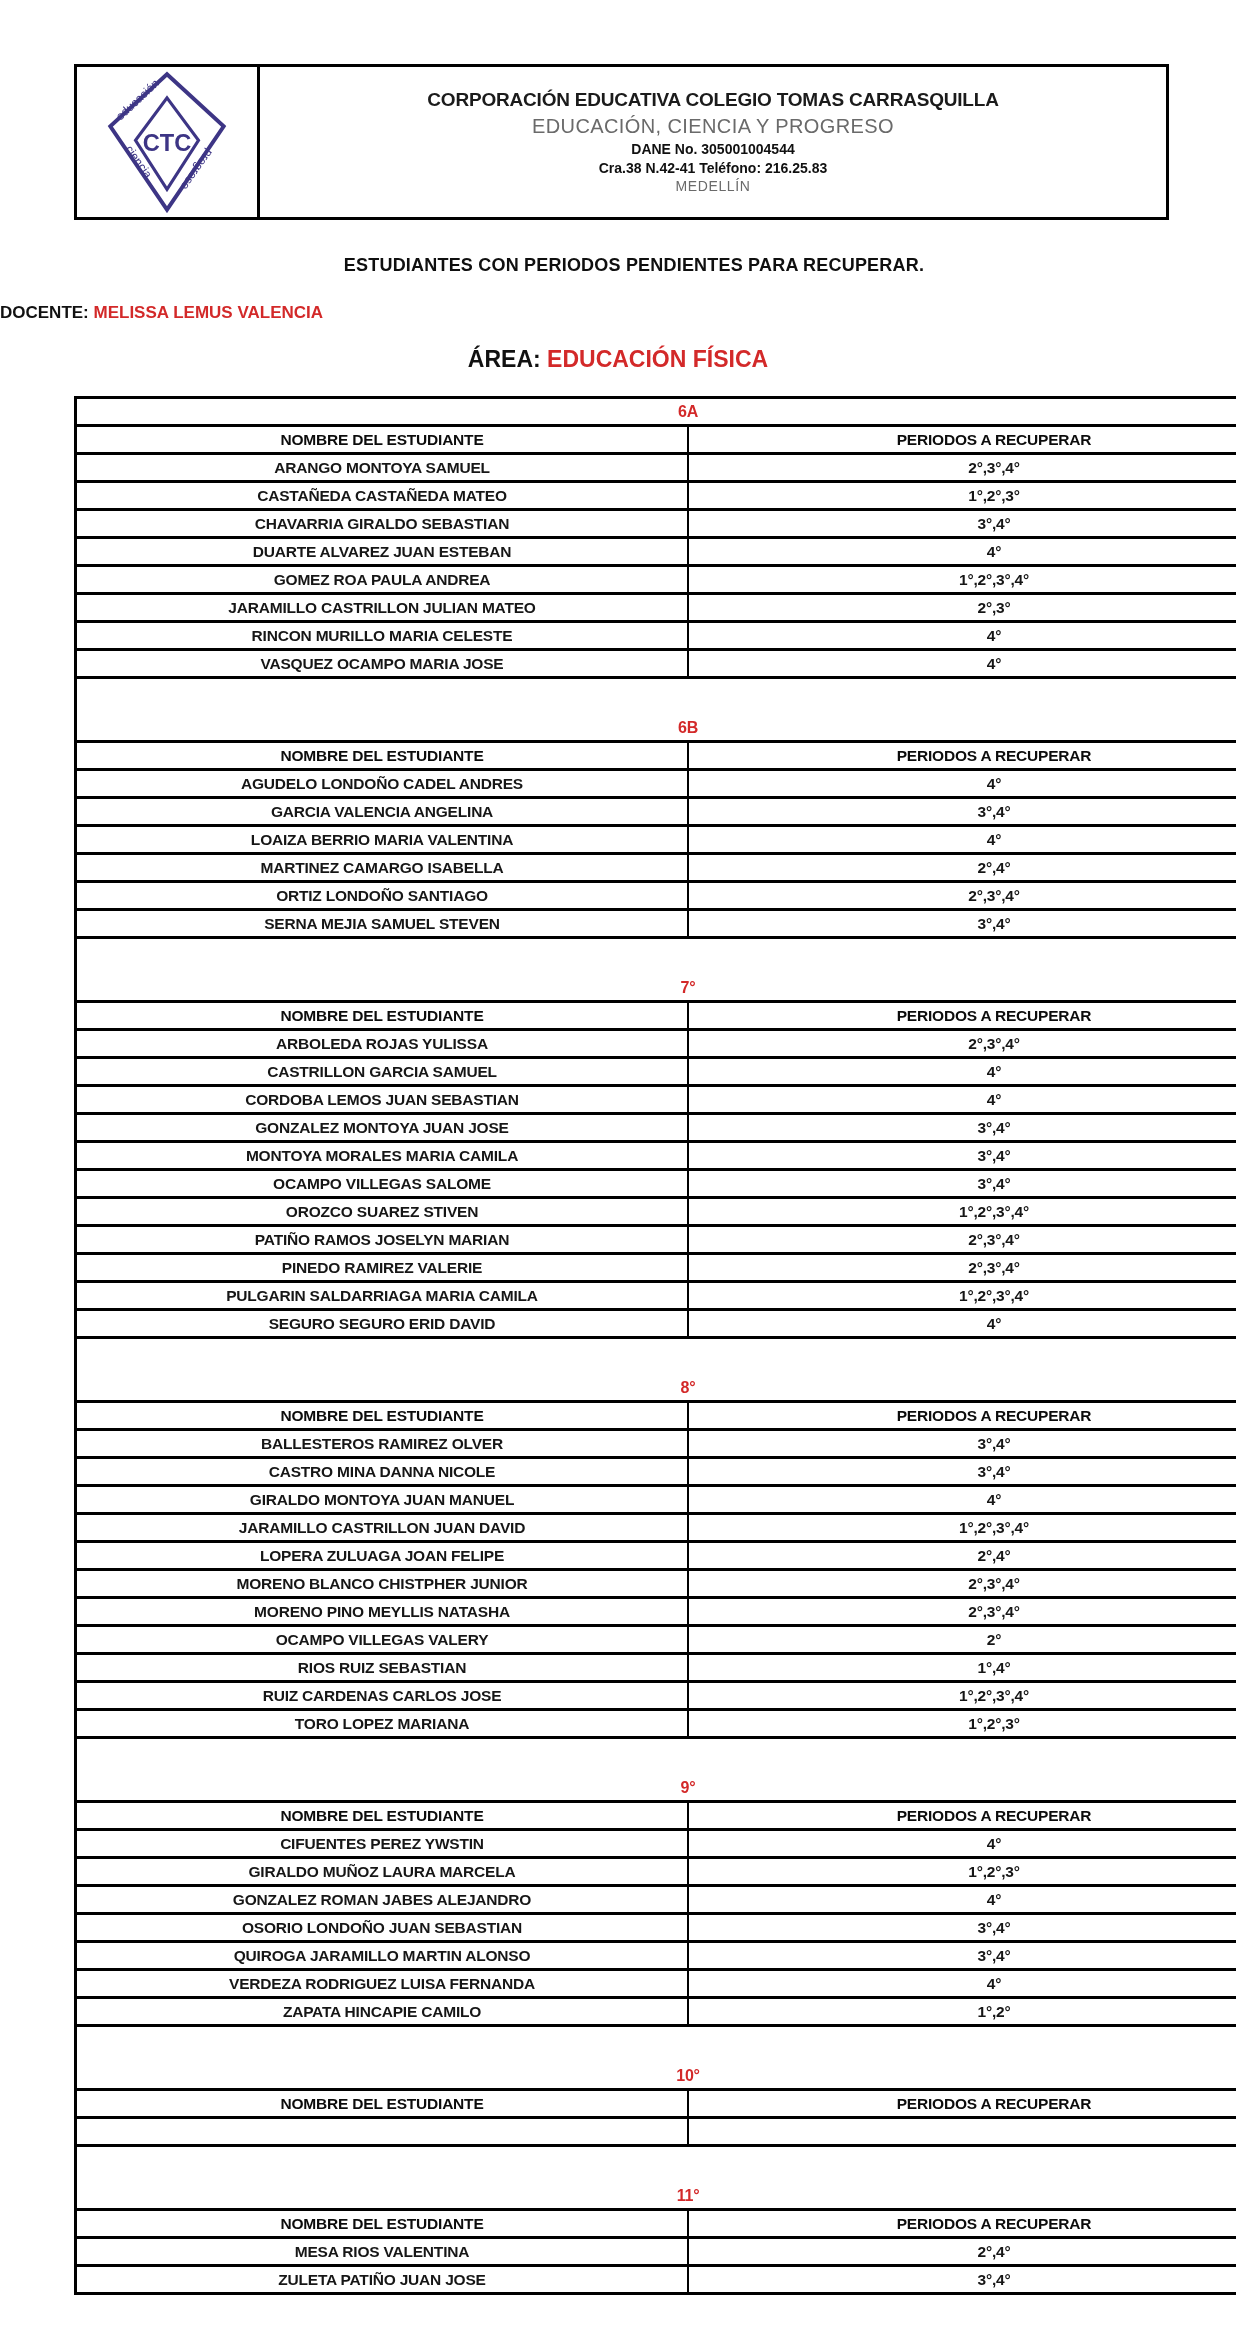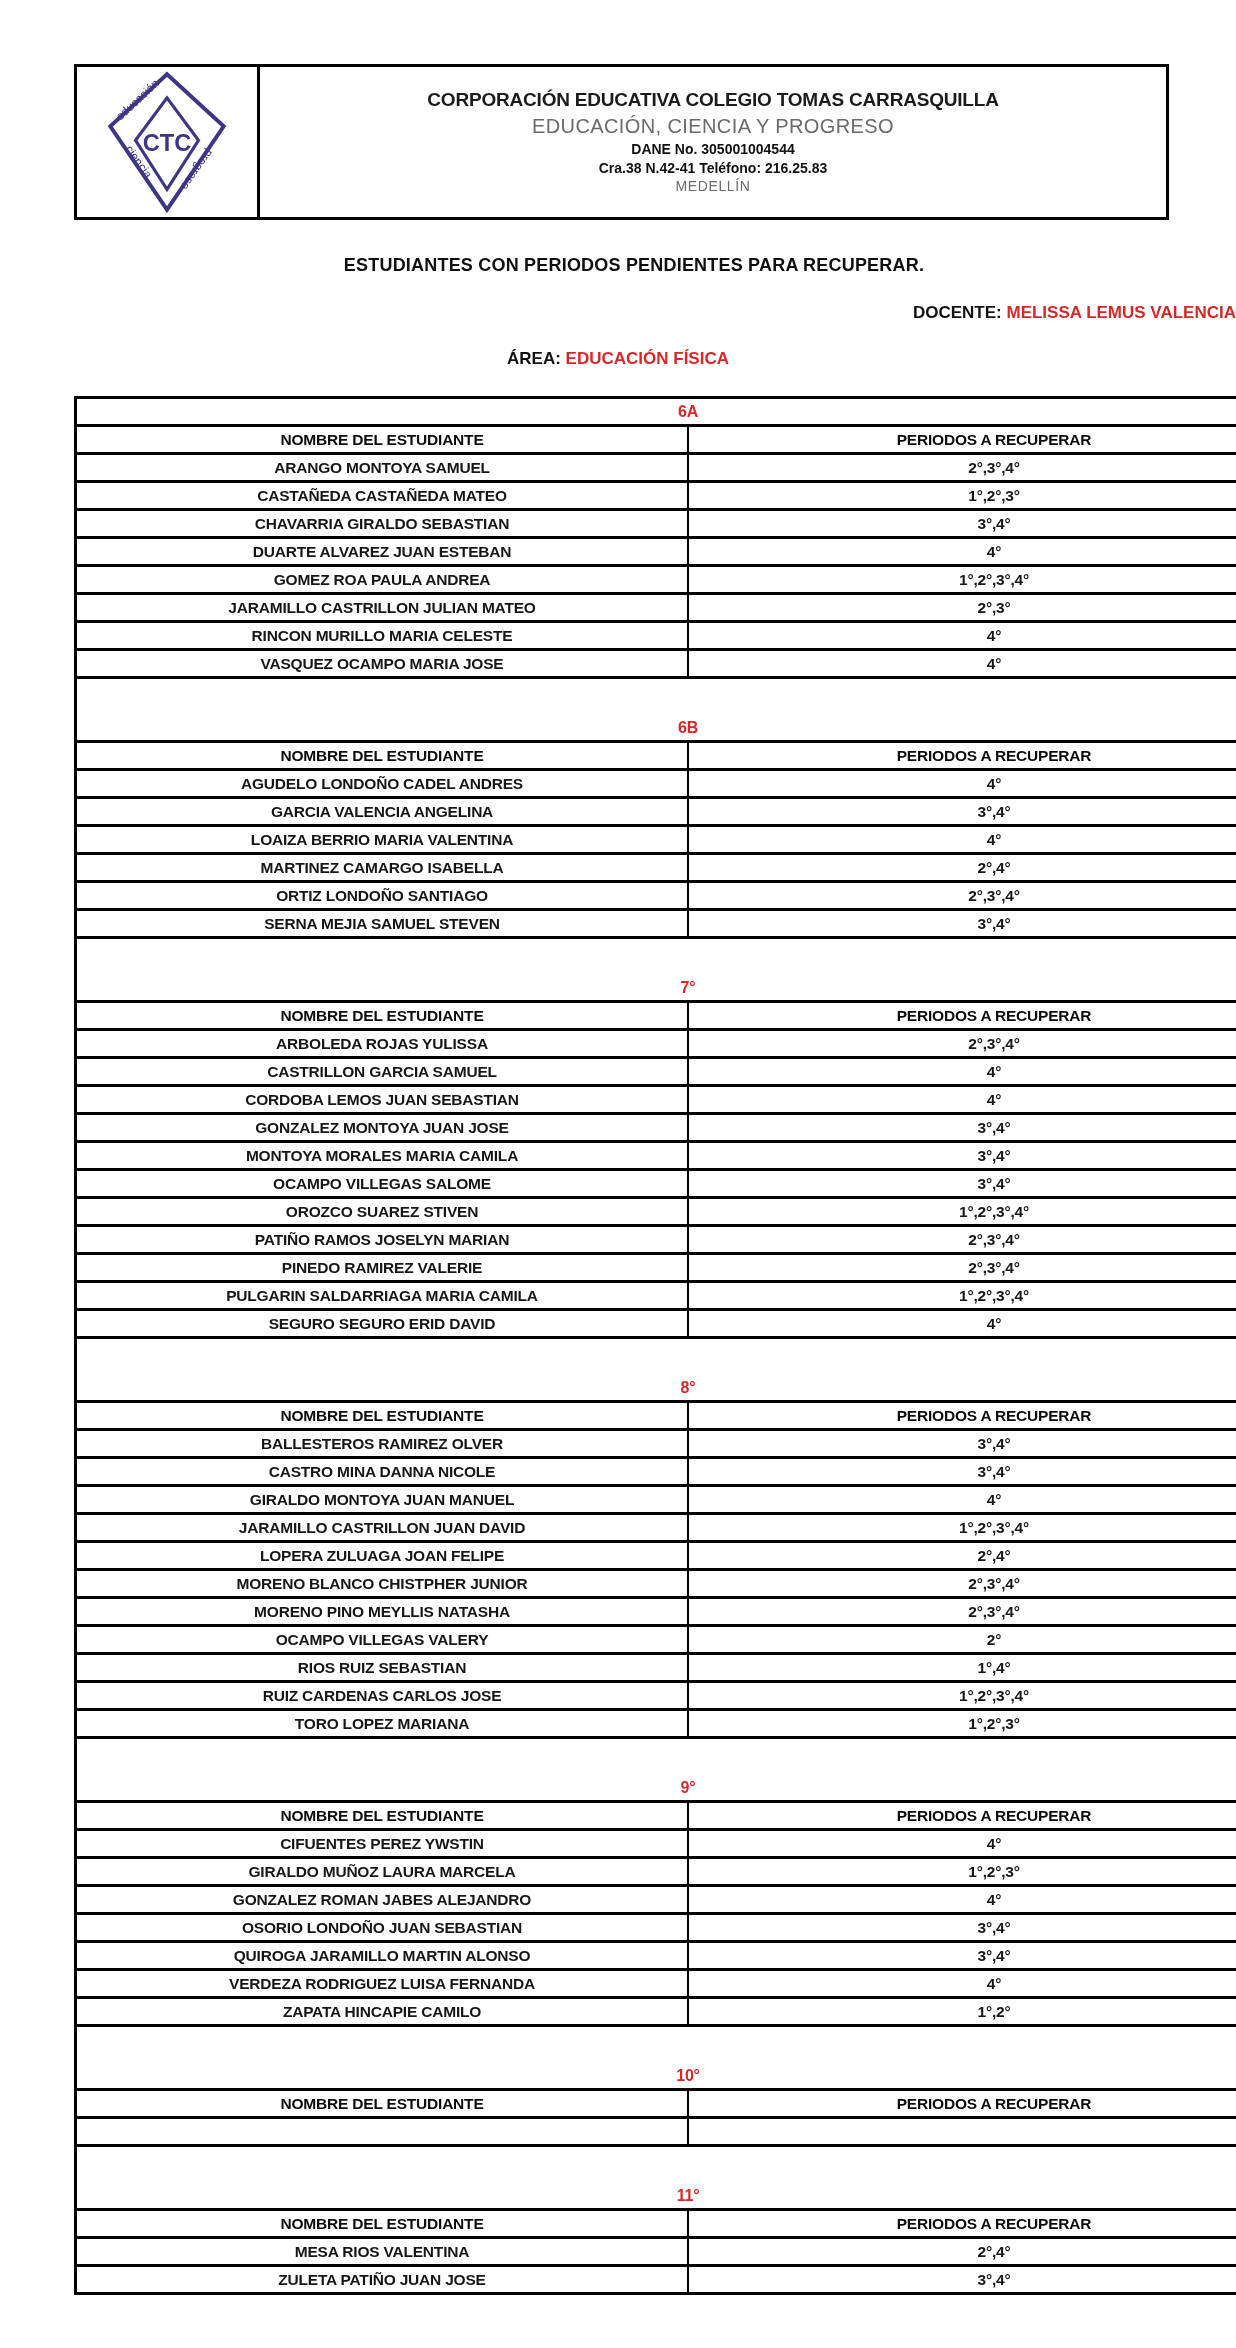--- a/index.html
+++ b/index.html
@@ -29,22 +29,22 @@
     line-height:1.25;
   }
   .org-name{font-size:19px;font-weight:600;color:#1b1b1b;letter-spacing:-0.2px;}
   .org-motto{font-size:20px;font-weight:400;color:#6a6a6a;letter-spacing:0.4px;margin-top:2px;}
   .org-dane{font-size:14px;font-weight:700;color:#101010;margin-top:2px;}
   .org-address{font-size:14px;font-weight:700;color:#101010;margin-top:1px;}
   .org-city{font-size:14px;font-weight:400;color:#6a6a6a;letter-spacing:0.6px;margin-top:1px;}
 
   
   .doc-title{margin-top:34px;text-align:center;font-size:18px;font-weight:700;color:#0f0f0f;letter-spacing:0.2px;line-height:22px;padding-left:32px;}
-  .line-docente{margin-top:26px;text-align:right;font-size:17px;font-weight:700;line-height:22px;}
-  .line-area{margin-top:24px;text-align:center;font-size:17px;font-weight:700;line-height:22px;}
+  .line-docente{margin-top:26px;text-align:left;font-size:17px;font-weight:700;line-height:22px;}
+  .line-area{margin-top:24px;text-align:center;font-size:23px;font-weight:700;line-height:22px;}
   .red-text{color:var(--accent-red);}
 
   
   .main-table{
     margin:26px 0 0 74px;
     width:1228px;
     border-collapse:collapse;
     border:3px solid #000;
     table-layout:fixed;
   }

